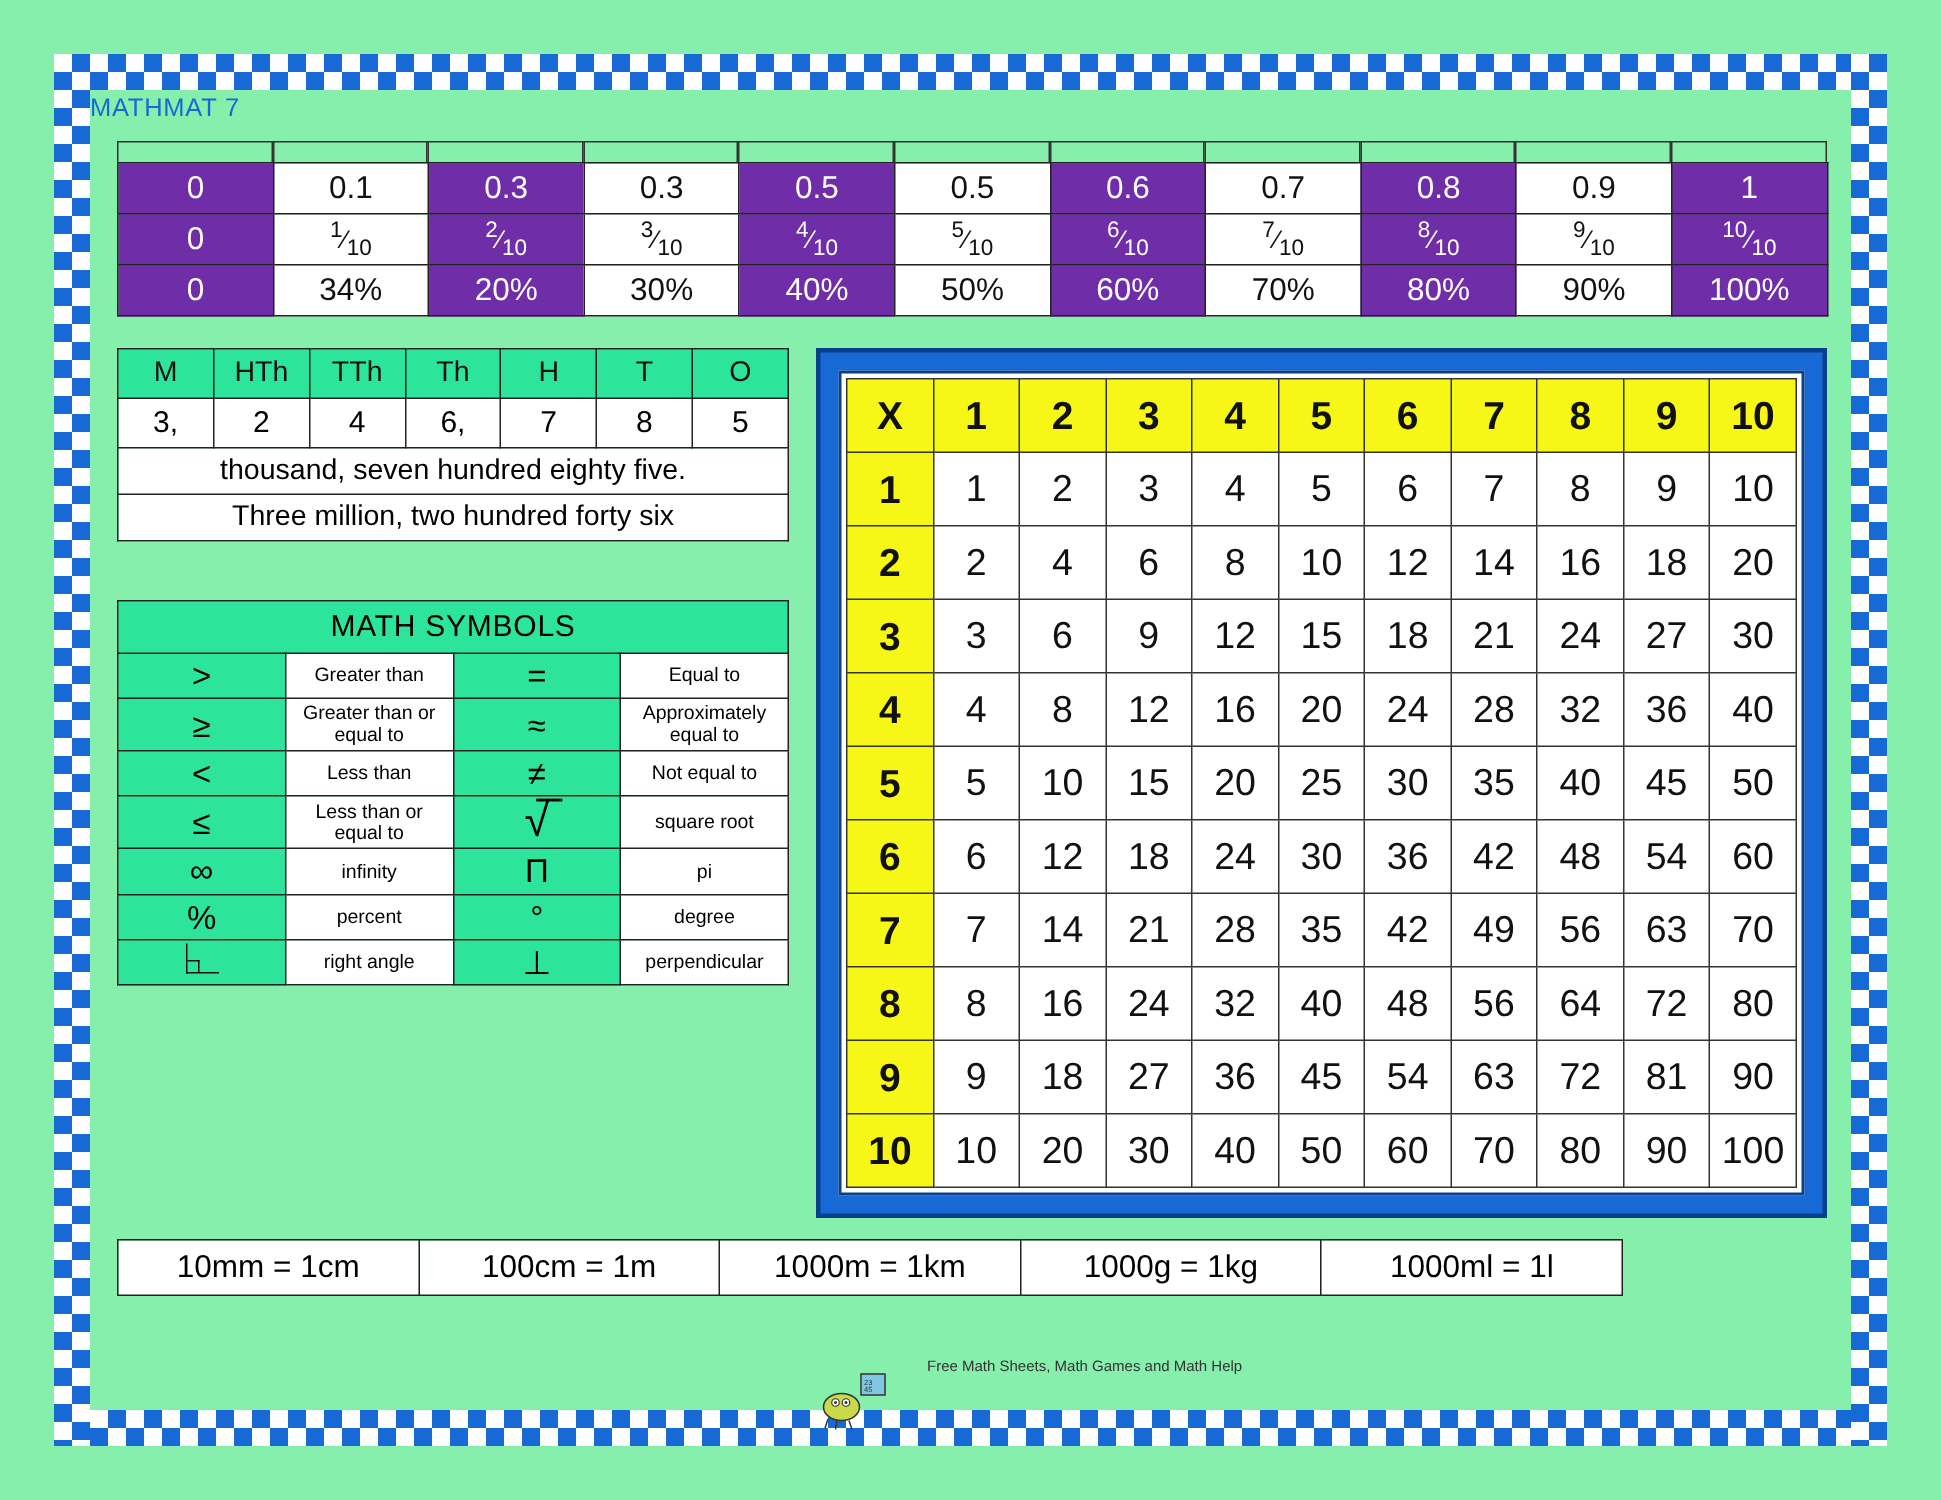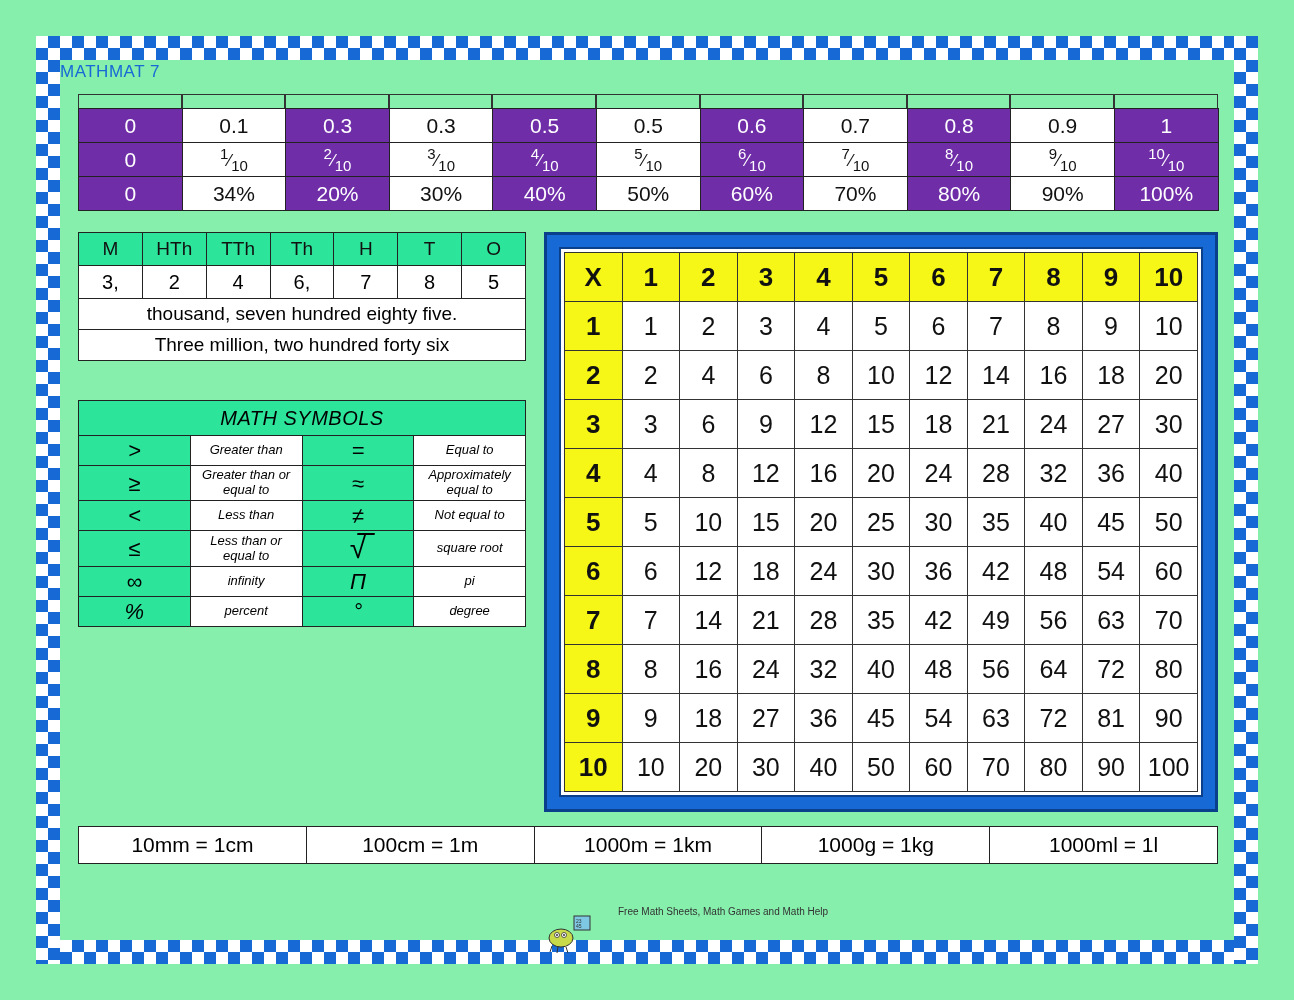--- a/index.html
+++ b/index.html
@@ -138,21 +138,20 @@
     line-height: 1.25;
   }
 
   
   #math-symbols {
     position: absolute;
     left: 18px; top: 340px;
     width: 448px;
     border-collapse: collapse;
     table-layout: fixed;
-    font-style: italic;
   }
   #math-symbols td {
     border: 1px solid #222;
     font-size: 13px;
     padding: 2px 2px;
     text-align: center;
     line-height: 1.15;
   }
   #math-symbols td.title {
     background: #2ce59b;
@@ -258,21 +257,21 @@
     font-size: 26px;
   }
   #mult-table td.cell {
     background: #ffffff;
   }
 
   
   #conversions {
     position: absolute;
     left: 18px; top: 766px;
-    width: 1140px;
+    width: 1004px;
     border-collapse: collapse;
     table-layout: fixed;
   }
   #conversions td {
     border: 1px solid #222;
     text-align: center;
     font-size: 21px;
     height: 36px;
     background: #ffffff;
     padding: 0;
@@ -442,20 +441,26 @@
         <td class="desc">infinity</td>
         <td class="sym">Π</td>
         <td class="desc">pi</td>
       </tr>
       <tr>
         <td class="sym">%</td>
         <td class="desc">percent</td>
         <td class="sym">°</td>
         <td class="desc">degree</td>
       </tr>
+      <tr>
+        <td class="sym"><span class="glyph-right"><i></i></span></td>
+        <td class="desc">right angle</td>
+        <td class="sym">⊥</td>
+        <td class="desc">perpendicular</td>
+      </tr>
     </tbody>
       </table>
 
     <div id="mult-panel">
       <div id="mult-inner">
         <table id="mult-table">
           <tbody>
               <tr>
             <td class="head">X</td>
             <td class="head">1</td>

